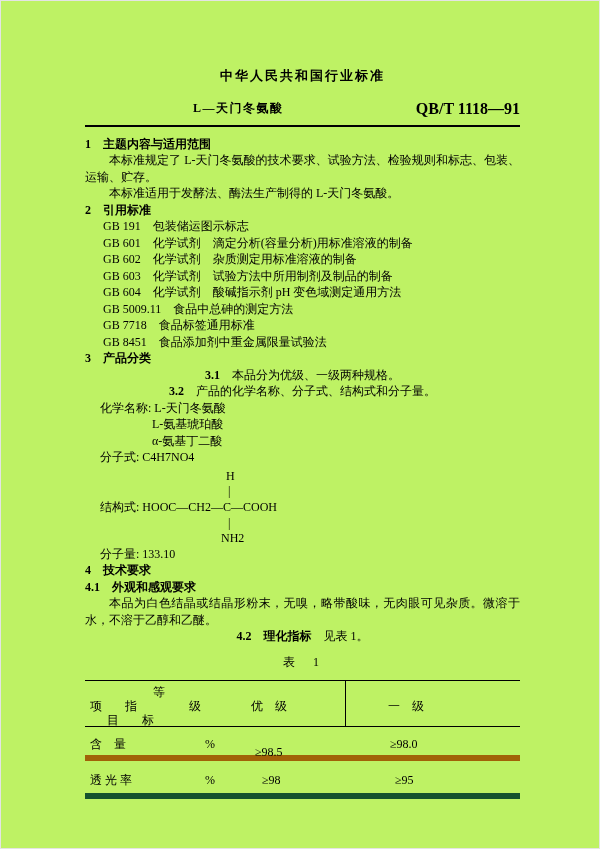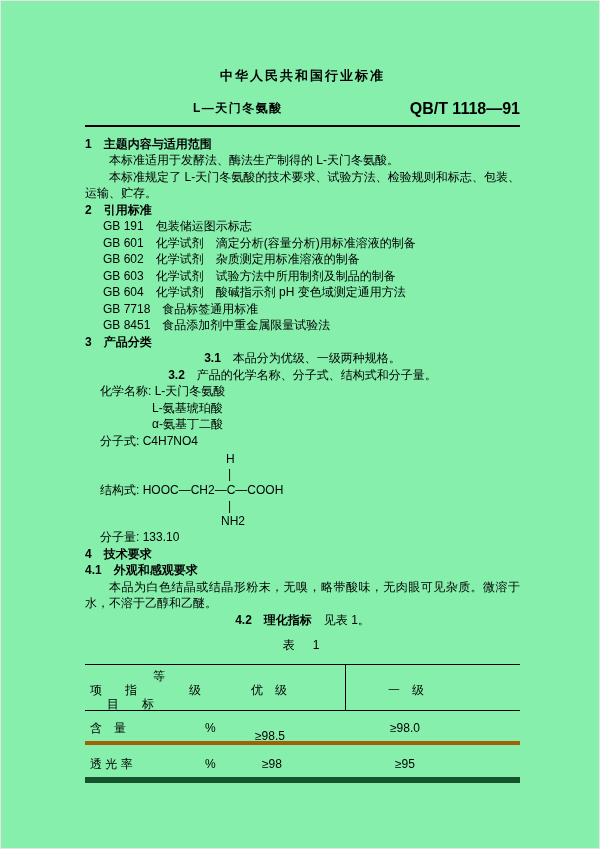--- a/index.html
+++ b/index.html
@@ -2,23 +2,23 @@
 <html><head>
 <meta charset="utf-8">
 <style>
   * { box-sizing: border-box; }
   html, body { margin: 0; padding: 0; }
   body { background: #ffffff; }
   .page {
     position: relative;
     width: 600px;
     height: 849px;
-    background: #86efac;
+    background: #bef264;
     color: #000;
-    font-family: Liberation Sans, sans-serif;
+    font-family: Liberation Serif, serif;
     box-shadow: inset 0 0 0 1px #e4e4e4;
     overflow: hidden;
   }
   .content {
     position: absolute;
     left: 85px;
     width: 435px;
     top: 68px;
     font-size: 12px;
     line-height: 16.5px;
@@ -51,21 +51,21 @@
   .formula { position: relative; height: 78px; margin-top: 2px; }
   .formula span { position: absolute; white-space: nowrap; }
   .f-h    { left: 141px; top: 0; }
   .f-bar1 { left: 143px; top: 15px; }
   .f-main { left: 15px;  top: 31px; }
   .f-bar2 { left: 143px; top: 47px; }
   .f-nh2  { left: 136px; top: 62px; }
   .t-caption { text-align: center; margin-top: 9px; letter-spacing: 3px; }
   .spec-table { margin-top: 10px; border-top: 1px solid #000; }
   .t-header { position: relative; height: 46px; border-bottom: 1px solid #000; }
-  .t-row1 { position: relative; height: 34px; border-bottom: 4px solid #a16207; }
+  .t-row1 { position: relative; height: 34px; border-bottom: 6px solid #a16207; }
   .t-row2 { position: relative; height: 38px; border-bottom: 6px solid #14532d; }
   .t-header span, .t-row1 span, .t-row2 span { position: absolute; white-space: nowrap; }
   .c-deng  { left: 68px;  top: 3px; }
   .c-xiang { left: 5px;   top: 17px; }
   .c-zhi   { left: 40px;  top: 17px; }
   .c-ji    { left: 104px; top: 17px; }
   .c-mu    { left: 22px;  top: 31px; }
   .c-biao  { left: 57px;  top: 31px; }
   .g-a { left: 166px; top: 17px; }
   .g-b { left: 303px; top: 17px; }
@@ -89,29 +89,30 @@
 
     <div class="title-row">
       <span class="doc-title">L—天门冬氨酸</span>
       <span class="doc-number">QB/T 1118—91</span>
     </div>
 
     <div class="rule"></div>
 
     <div class="body-text">
       <div class="h-line">1　主题内容与适用范围</div>
+      <div class="p-indent">本标准规定了 L-天门冬氨酸的技术要求、试验方法、检验规则和标志、包装、运输、贮存。</div>
       <div class="p-indent">本标准适用于发酵法、酶法生产制得的 L-天门冬氨酸。</div>
-      <div class="p-indent">本标准规定了 L-天门冬氨酸的技术要求、试验方法、检验规则和标志、包装、运输、贮存。</div>
 
       <div class="h-line">2　引用标准</div>
       <div class="ref-line">GB 191　包装储运图示标志</div>
       <div class="ref-line">GB 601　化学试剂　滴定分析(容量分析)用标准溶液的制备</div>
       <div class="ref-line">GB 602　化学试剂　杂质测定用标准溶液的制备</div>
       <div class="ref-line">GB 603　化学试剂　试验方法中所用制剂及制品的制备</div>
       <div class="ref-line">GB 604　化学试剂　酸碱指示剂 pH 变色域测定通用方法</div>
+      <div class="ref-line">GB 5009.11　食品中总砷的测定方法</div>
       <div class="ref-line">GB 7718　食品标签通用标准</div>
       <div class="ref-line">GB 8451　食品添加剂中重金属限量试验法</div>
 
       <div class="h-line">3　产品分类</div>
       <div class="plain-line"><span class="num-b">3.1</span><span>　本品分为优级、一级两种规格。</span></div>
       <div class="plain-line"><span class="num-b">3.2</span><span>　产品的化学名称、分子式、结构式和分子量。</span></div>
 
       <div class="chem-line">化学名称: L-天门冬氨酸</div>
       <div class="chem-sub">L-氨基琥珀酸</div>
       <div class="chem-sub">α-氨基丁二酸</div>

